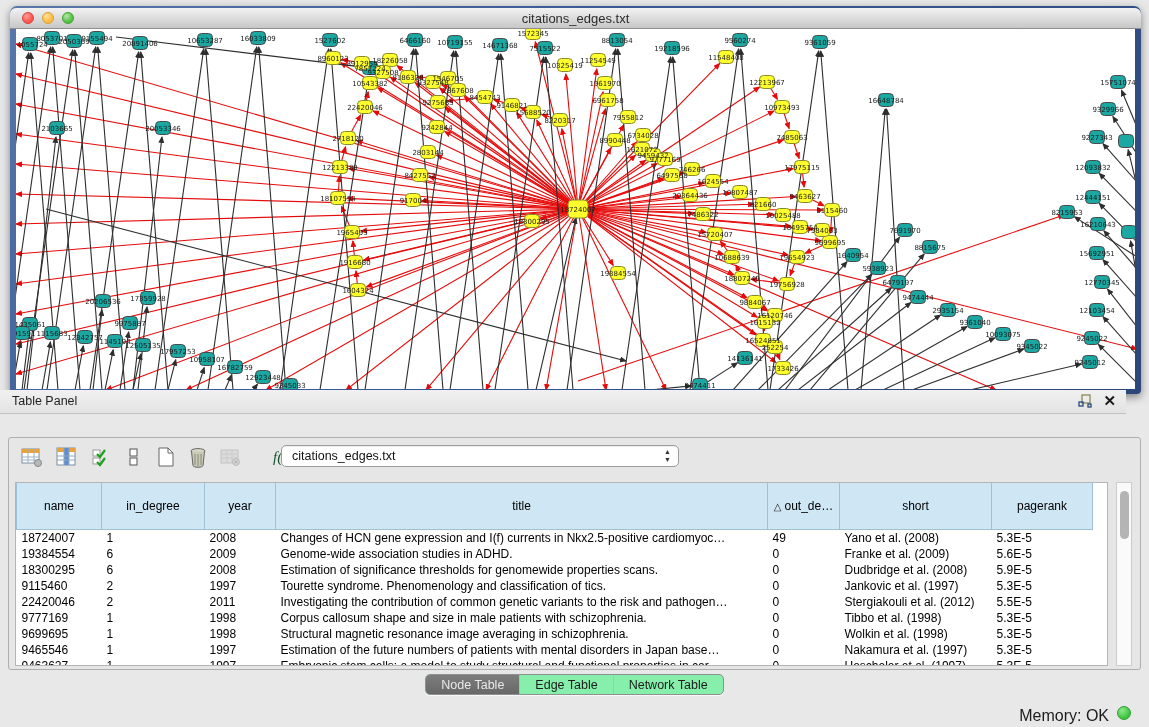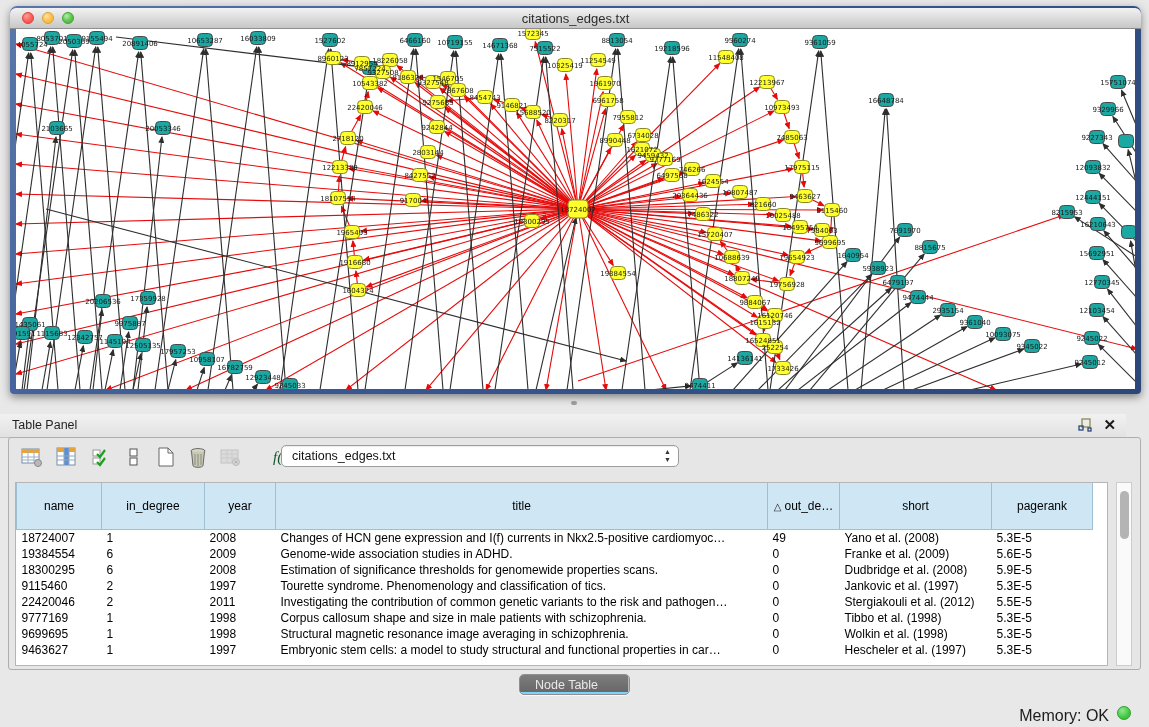--- a/index.html
+++ b/index.html
@@ -24,21 +24,21 @@
     font-size:13px;color:#2c2c2c;}
   .net-canvas{position:relative;width:1119px;height:360px;background:#ffffff;overflow:hidden;}
   .net-canvas svg{display:block;}
 
   
   .splitter-dot{position:absolute;left:571px;top:401px;width:6px;height:4px;
     border-radius:2px;background:#9a9a9a;}
 
   
   .tp-header{position:absolute;left:0;top:390px;width:1126px;height:24px;
-    background:linear-gradient(#f1f1f1,#e2e2e2);border-bottom:1px solid #c2c2c2;margin-top:24px;}
+    background:linear-gradient(#f1f1f1,#e2e2e2);border-bottom:1px solid #c2c2c2;}
   .tp-title{position:absolute;left:12px;top:4px;font-size:12.5px;color:#1f1f1f;}
   .tp-btns{position:absolute;right:10px;top:3px;display:flex;gap:10px;align-items:center;}
   .tp-float{width:16px;height:16px;cursor:pointer;}
   .tp-close{font-size:15px;font-weight:bold;color:#1a1a1a;cursor:pointer;line-height:16px;}
 
   
   .tp-body{position:absolute;left:8px;top:437px;width:1133px;height:233px;
     background:#e6e6e6;border:1px solid #aeaeae;border-radius:3px;}
   .toolbar{position:absolute;left:0;top:6px;height:30px;width:100%;}
   .tb-icon{position:absolute;top:2px;width:22px;height:22px;cursor:pointer;}
@@ -62,21 +62,21 @@
   .sort-tri{font-size:10px;margin-right:3px;color:#222;}
   .vscroll{position:absolute;right:8px;top:44px;width:16px;height:184px;background:#fafafa;
     border:1px solid #cccccc;}
   .vthumb{position:absolute;left:3px;top:8px;width:9px;height:48px;border-radius:5px;
     background:#b4b4b4;cursor:pointer;}
 
   
   .tabs-bar{position:absolute;left:0;top:674px;width:1149px;height:22px;
     display:flex;justify-content:center;}
   .seg{display:inline-flex;border:1px solid #8f8f8f;border-radius:5px;overflow:hidden;
-    background:#7dd3fc;height:21px;box-shadow:0 1px 1px rgba(255,255,255,.8);flex-direction:column;}
+    background:#86efac;height:21px;box-shadow:0 1px 1px rgba(255,255,255,.8);}
   .seg-item{font-size:12.5px;color:#1c1c1c;padding:3px 15px 0 15px;cursor:pointer;
     border-right:1px solid #b9b9b9;}
   .seg-item:last-child{border-right:none;}
   .seg-item.active{background:linear-gradient(#7d7d7d,#686868);color:#e9e9e9;}
 
   
   .status{position:absolute;left:0;top:700px;width:1149px;height:27px;}
   .mem-label{position:absolute;right:40px;top:7px;font-size:16px;color:#1c1c1c;}
   .mem-dot{position:absolute;right:18px;top:6px;width:14px;height:14px;border-radius:50%;
     border:1px solid #2f9e2f;background:radial-gradient(circle at 35% 30%,#8fe98f,#3ec43e 65%);}
@@ -704,20 +704,29 @@
           <tr>
             <td>9699695</td>
             <td>1</td>
             <td>1998</td>
             <td>Structural magnetic resonance image averaging in schizophrenia.</td>
             <td>0</td>
             <td>Wolkin et al. (1998)</td>
             <td>5.3E-5</td>
           </tr>
           <tr>
+            <td>9465546</td>
+            <td>1</td>
+            <td>1997</td>
+            <td>Estimation of the future numbers of patients with mental disorders in Japan base…</td>
+            <td>0</td>
+            <td>Nakamura et al. (1997)</td>
+            <td>5.3E-5</td>
+          </tr>
+          <tr>
             <td>9463627</td>
             <td>1</td>
             <td>1997</td>
             <td>Embryonic stem cells: a model to study structural and functional properties in car…</td>
             <td>0</td>
             <td>Hescheler et al. (1997)</td>
             <td>5.3E-5</td>
           </tr>
         </tbody>
     </table>

